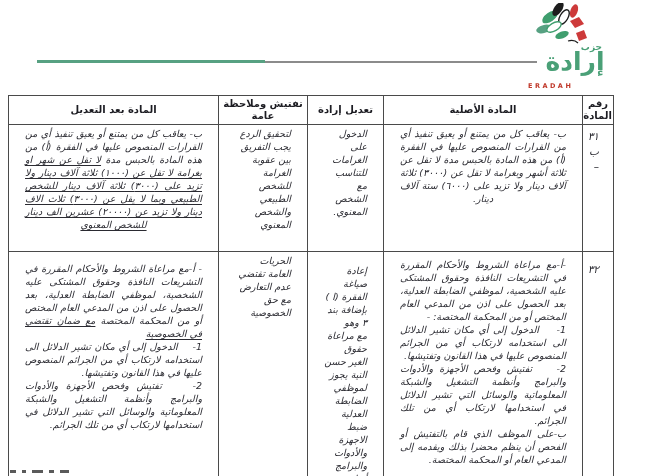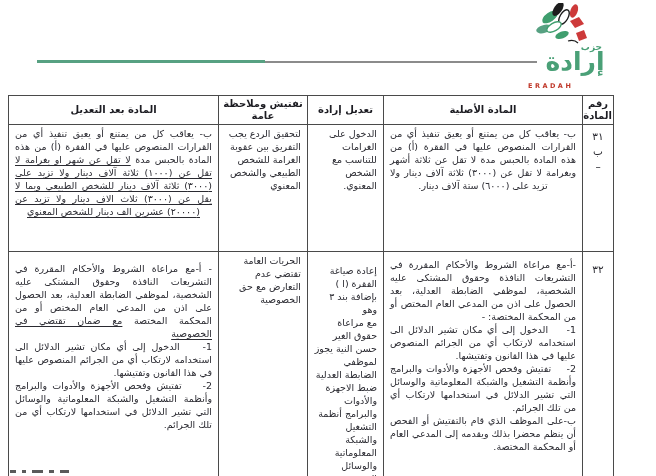--- a/index.html
+++ b/index.html
@@ -18,21 +18,21 @@
              font-size:25px;font-weight:bold;color:#4aa077;letter-spacing:1px;}
   .logo-latin{position:absolute;left:0;top:81px;font-size:6.5px;letter-spacing:2.5px;
               color:#c0392b;font-weight:bold;}
 
   
   .tbl-wrap{position:absolute;left:8px;top:95px;direction:rtl;}
   table{border-collapse:collapse;table-layout:fixed;width:605px;background:#fff;}
   td,th{border:1px solid #4a4a4a;vertical-align:top;overflow:hidden;}
   th{font-size:10px;line-height:12px;font-weight:bold;color:#1c1c22;
      text-align:center;vertical-align:middle;padding:2px 1px;height:24px;}
-  td{font-size:9.5px;line-height:13px;padding:2px 6px;}
+  td{font-size:9.5px;line-height:13px;padding:2px 16px;font-style:italic;}
   .row1{height:127px;}
   .row2{height:212px;}
   .num{text-align:center;white-space:pre-line;font-size:10.5px;padding-top:4px;line-height:15px;margin-top:16px;}
   .jtxt{text-align:justify;text-align-last:right;white-space:pre-line;}
   .jtxt-c{text-align:justify;text-align-last:center;white-space:pre-line;}
   .ctxt{white-space:pre-line;}
   .u{text-decoration:underline;text-underline-offset:2px;}
   .pt6{padding-top:6px;} .pt10{padding-top:10px;} .pt12{padding-top:12px;}
 
   

